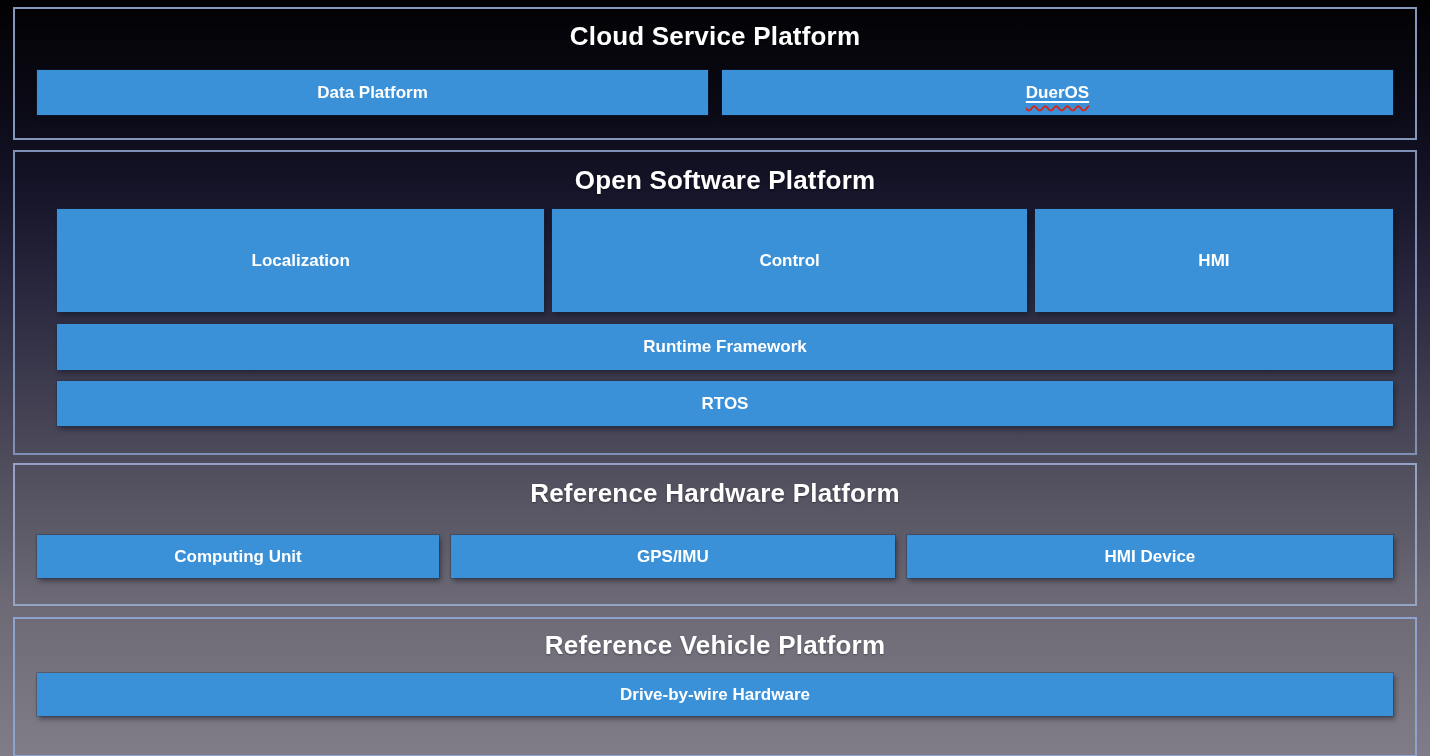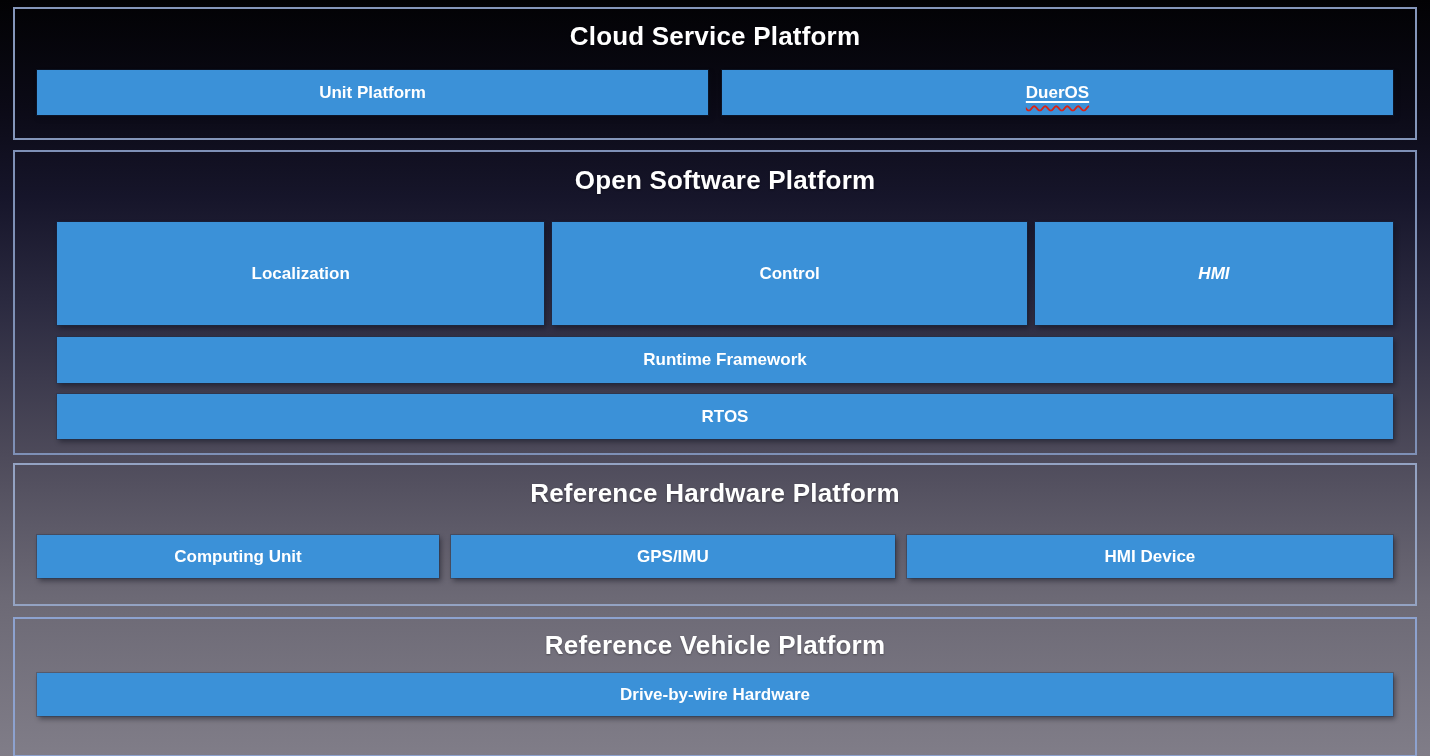--- a/index.html
+++ b/index.html
@@ -51,25 +51,25 @@
     justify-content: center;
     text-align: center;
     box-shadow: 0 0 0 1px rgba(20, 45, 80, 0.30), 2px 3px 5px rgba(8, 10, 22, 0.45);
   }
 
   
   .s1 .box-row { margin-top: 18px; gap: 14px; }
   .s1 .blue-box { height: 45px; flex: 1; }
 
   
-  .s2 .row-modules { margin-top: 26px; gap: 8px; }
+  .s2 .row-modules { margin-top: 13px; gap: 8px; }
   .s2 .row-modules .blue-box { height: 103px; }
   .s2 .box-localization { flex: 494; }
   .s2 .box-control      { flex: 481; }
-  .s2 .box-hmi          { flex: 363; font-style: italic; }
+  .s2 .box-hmi          { flex: 363; }
   .s2 .bar { height: 46px; }
   .s2 .bar-runtime { margin-top: 12px; }
   .s2 .bar-rtos    { margin-top: 11px; height: 45px; }
 
   
   .s3 .box-row { margin-top: 26px; gap: 12px; }
   .s3 .blue-box { height: 43px; }
   .s3 .box-computing-unit { flex: 401; }
   .s3 .box-gps-imu        { flex: 443; }
   .s3 .box-hmi-device     { flex: 485; }
@@ -95,21 +95,21 @@
 </style>
 </head>
 <body>
 
 <div class="stage">
 
   <div class="section s1">
     <div class="section-title">Cloud Service Platform</div>
     <div class="box-row">
       <div class="blue-box">
-        <span>Unit Platform</span>
+        <span>Data Platform</span>
       </div>
       <div class="blue-box">
         <span class="link-underline"><span class="spellcheck-wavy">DuerOS</span></span>
       </div>
     </div>
   </div>
 
   <div class="section s2">
     <div class="section-title">Open Software Platform</div>
     <div class="box-row row-modules">

